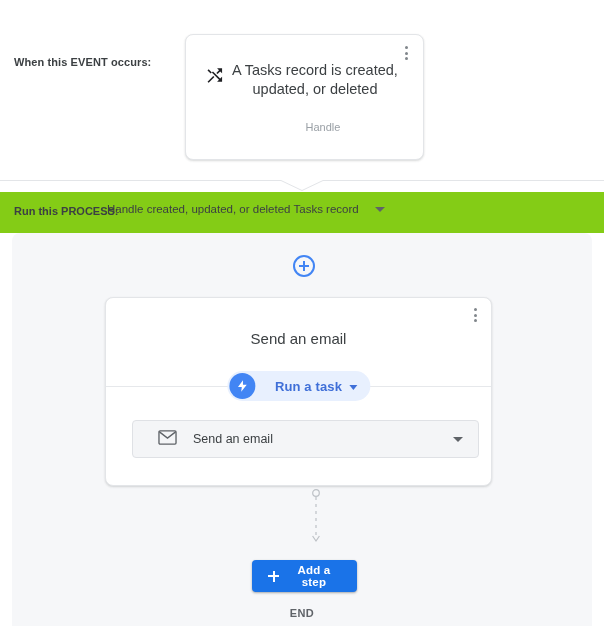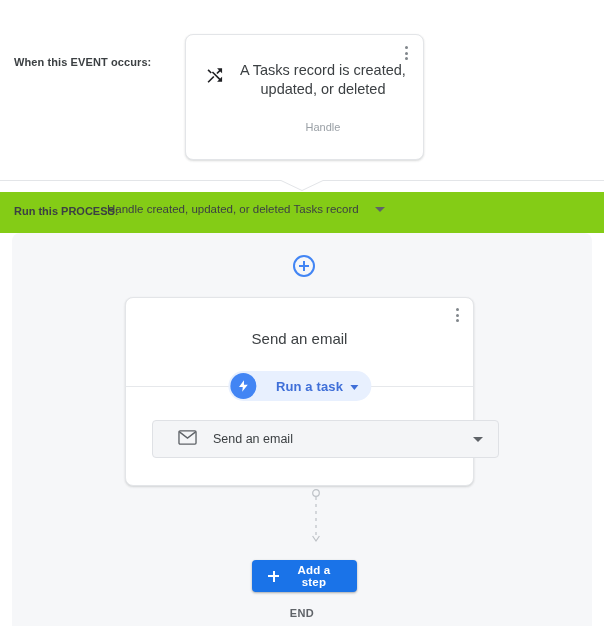--- a/index.html
+++ b/index.html
@@ -67,21 +67,21 @@
 
   .shuffle-icon {
     position: absolute;
     left: 19px;
     top: 30px;
     width: 20px;
     height: 20px;
   }
   .event-title {
     position: absolute;
-    left: 48px;
+    left: 40px;
     top: 26px;
     width: 178px;
     text-align: center;
     font-size: 14.5px;
     line-height: 19px;
     color: #3c4043;
   }
   .event-subtitle {
     position: absolute;
     left: 48px;
@@ -170,28 +170,27 @@
     background: #4285f4;
   }
   .add-node:before { left: 4px; top: 8px; width: 10px; height: 2px; }
   .add-node:after  { left: 8px; top: 4px; width: 2px; height: 10px; }
 
   
   .step-card {
     position: absolute;
     left: 93px;
     top: 64px;
-    width: 349px;
+    width: 387px;
     height: 189px;
     background: #ffffff;
     border: 1px solid #e3e5e8;
     border-radius: 8px;
     box-shadow: 0 1px 2px rgba(60,64,67,0.14), 0 1px 3px rgba(60,64,67,0.06);
     box-sizing: border-box;
-    margin-left: 20px;
   }
   .step-card .card-menu { right: 8px; top: 8px; }
   .step-title {
     position: absolute;
     left: 0; top: 32px;
     width: 100%;
     text-align: center;
     font-size: 15px;
     color: #3c4043;
   }

